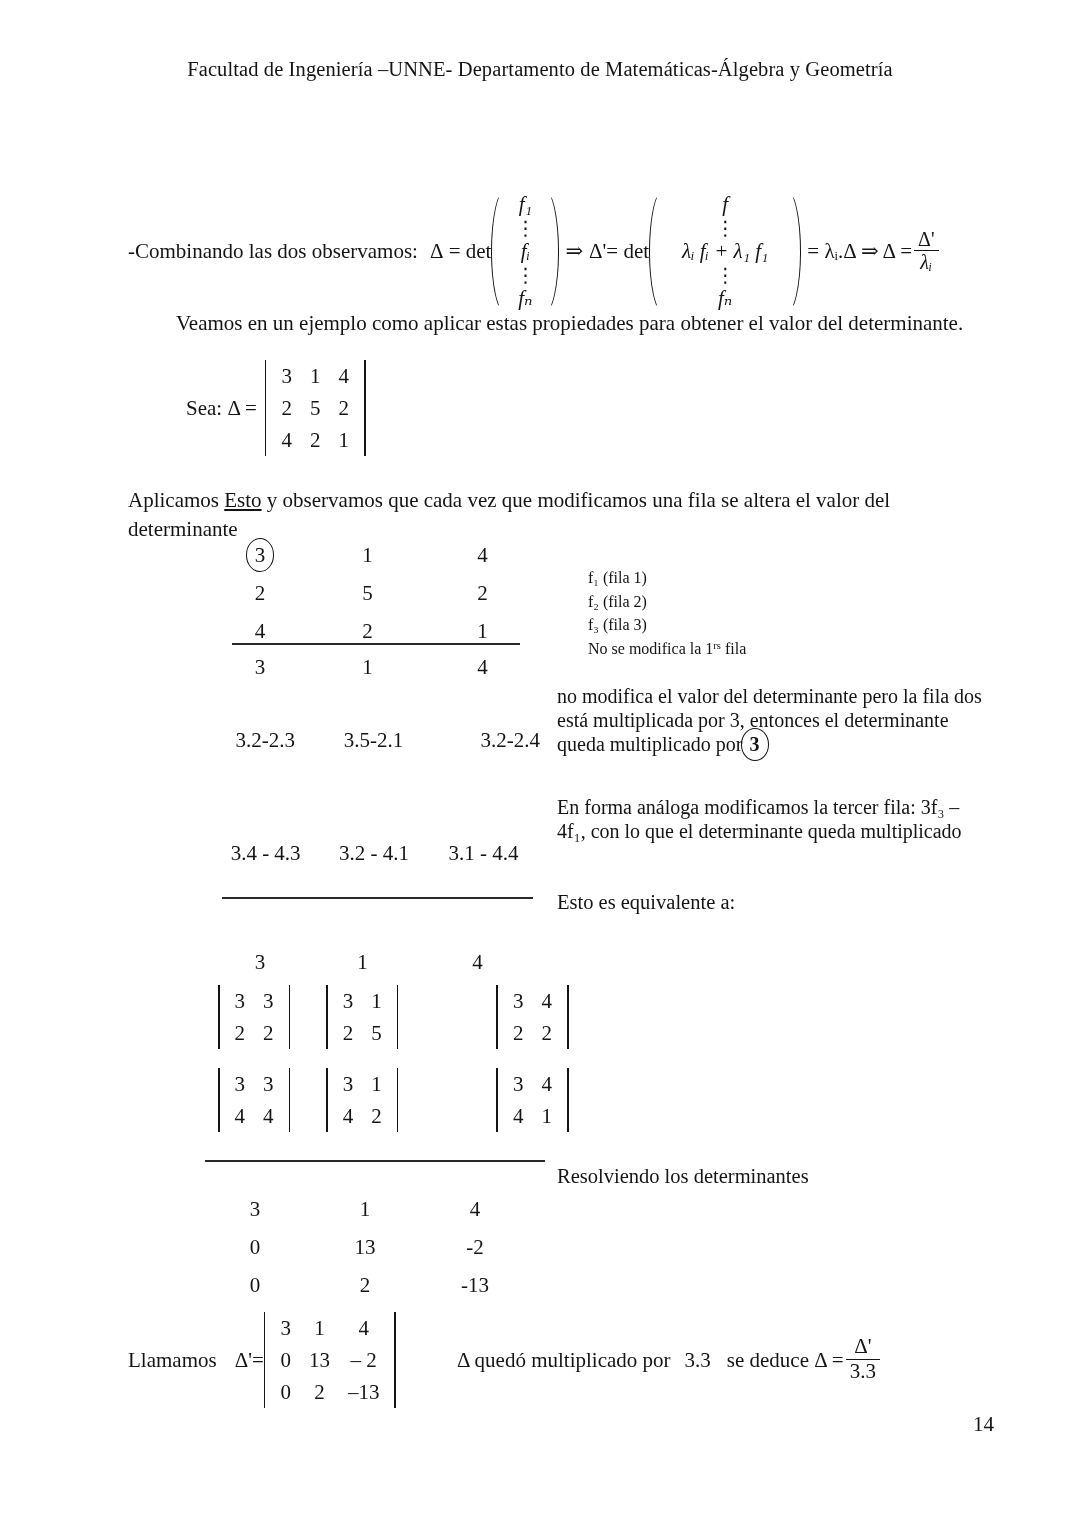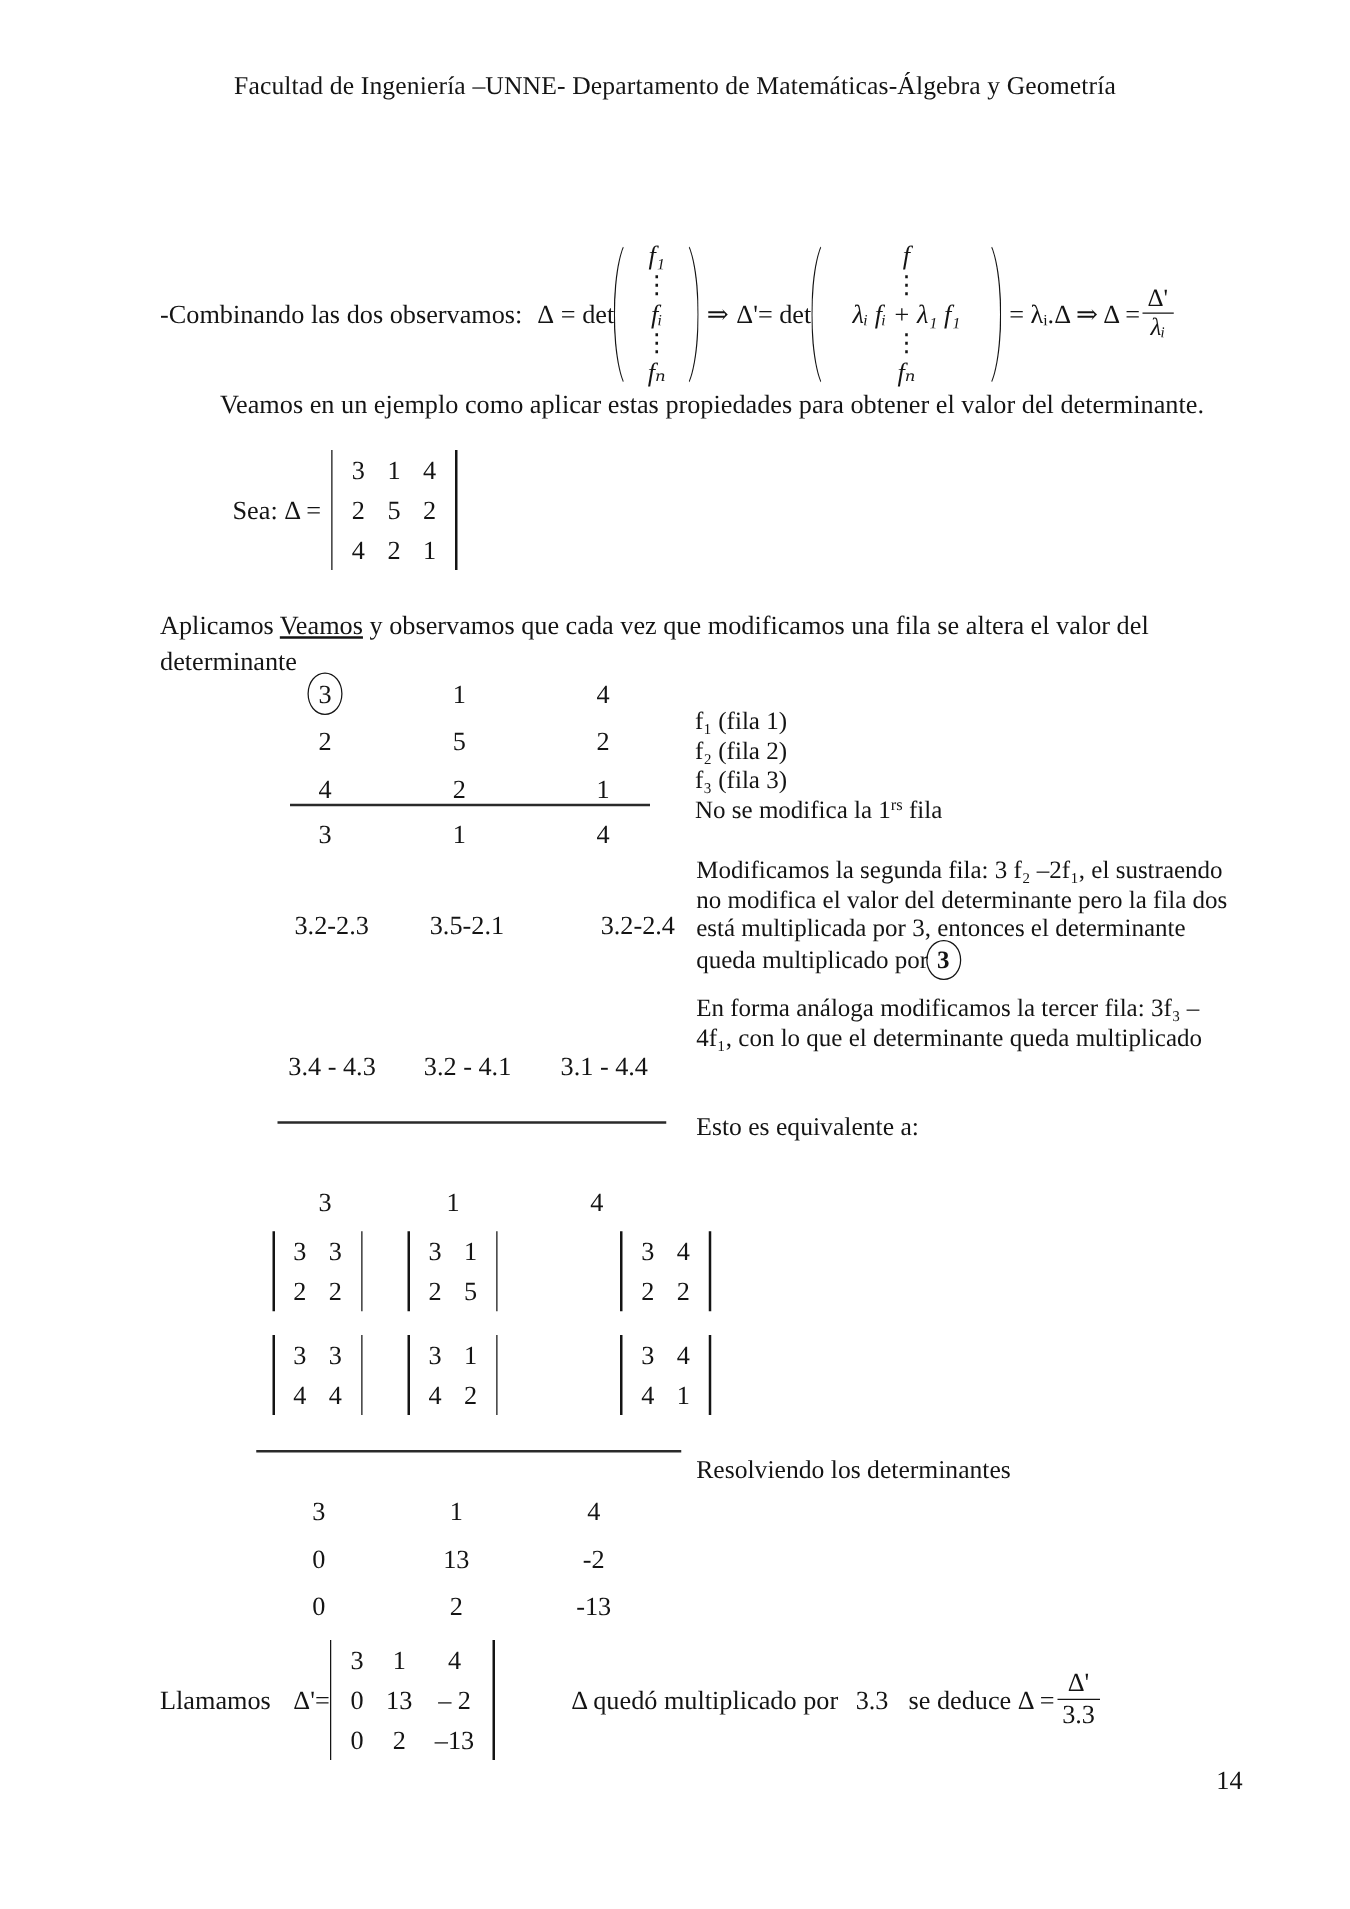--- a/index.html
+++ b/index.html
@@ -211,21 +211,21 @@
           <td>2</td>
           <td>1</td>
         </tr>
       </tbody>
         </table>
       <span class="bar"></span>
     </span>
   </div>
 
   <div class="abs para" style="top:486px; left:128px; width:820px;">
-    <span>Aplicamos </span><span class="underline-word">Veamos</span><span> y observamos que cada vez que modificamos una fila se altera el valor del determinante</span>
+    <span>Aplicamos </span><span class="underline-word">Esto</span><span> y observamos que cada vez que modificamos una fila se altera el valor del determinante</span>
   </div>
 
   <div class="numgrid" style="top:536px; left:210px; width:330px;">
     <div class="numrow" style="height:38px; align-items:center;">
       <span class="numcell" style="width:100px;">
         <span class="circled thin">3</span>
       </span>
       <span class="numcell" style="width:115px;">1</span>
       <span class="numcell" style="width:115px;">4</span>
     </div>
@@ -244,39 +244,38 @@
   <div class="rule" style="top:643px; left:232px; width:288px;"></div>
 
   <div class="numgrid" style="top:650px; left:210px; width:330px;">
     <div class="numrow" style="height:34px; align-items:center;">
       <span class="numcell" style="width:100px;">3</span>
       <span class="numcell" style="width:115px;">1</span>
       <span class="numcell" style="width:115px;">4</span>
     </div>
   </div>
 
-  <div class="abs" style="top:566px; left:556px; font-size:20px; line-height:23.5px;">
+  <div class="abs" style="top:566px; left:588px; font-size:16px; line-height:23.5px;">
     <div>f₁ (fila 1)</div>
     <div>f₂ (fila 2)</div>
     <div>f₃ (fila 3)</div>
     <div>
       <span>No se modifica la 1</span><sup class="s">rs</sup><span> fila</span>
     </div>
   </div>
 
   <div class="abs" style="top:728px; left:210px; width:330px;">
     <div class="numrow">
       <span class="numcell" style="width:115px;">3.2-2.3</span>
       <span class="numcell" style="width:110px;">3.5-2.1</span>
       <span class="numcell" style="width:118px;text-align:right;">3.2-2.4</span>
     </div>
   </div>
 
   <div class="abs" style="top:685px; left:557px; width:440px; font-size:20px; line-height:23.5px;">
-    <div>Modificamos la segunda fila: 3 f₂ –2f₁, el sustraendo</div>
     <div>no modifica el valor del determinante pero la fila dos</div>
     <div>está multiplicada por 3, entonces el determinante</div>
     <div>
       <span>queda multiplicado por</span><span class="circled">3</span>
     </div>
   </div>
 
   <div class="abs" style="top:841px; left:210px; width:330px;">
     <div class="numrow">
       <span class="numcell" style="width:118px;">3.4 - 4.3</span>

